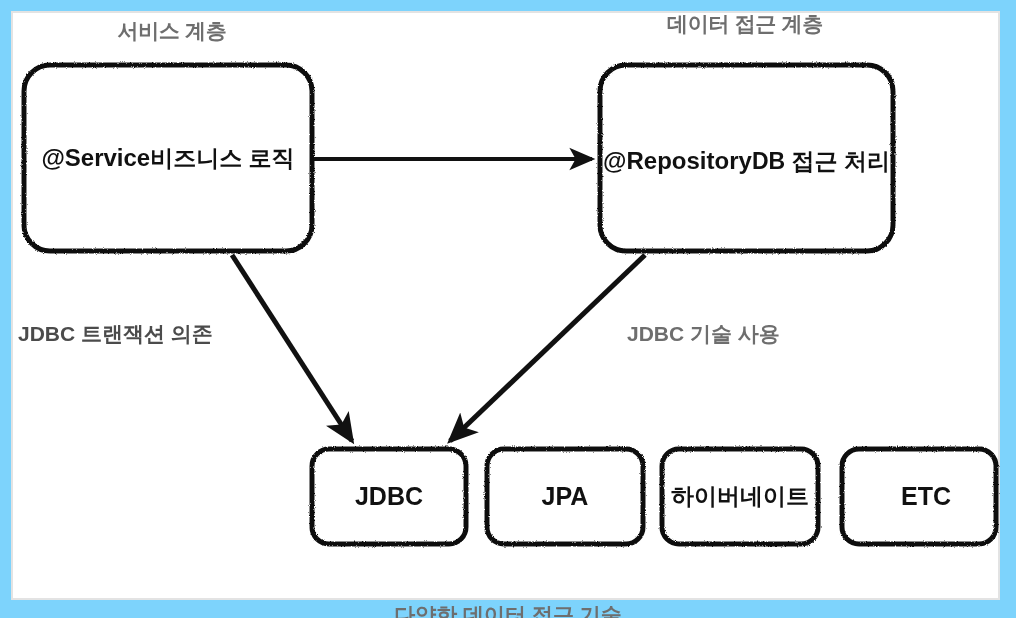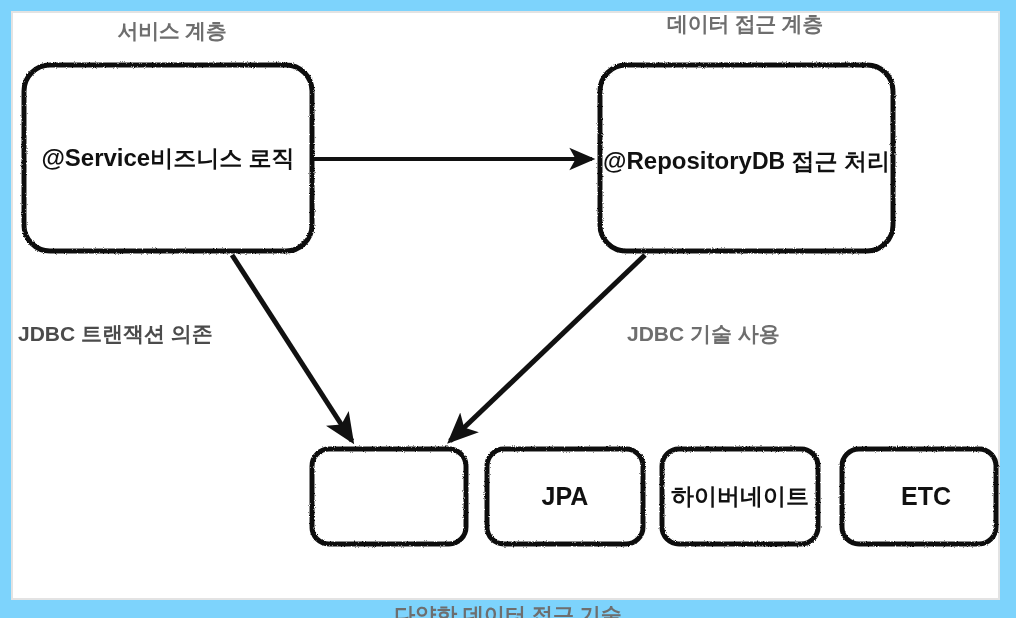--- a/index.html
+++ b/index.html
@@ -170,20 +170,23 @@
 
   <div class="node" id="node-repository">
     <div class="line1">@Repository</div>
     <div class="line2">DB 접근 처리</div>
   </div>
 
   <div class="edge-label" id="edge-label-left">JDBC 트랜잭션 의존</div>
 
   <div class="edge-label" id="edge-label-right">JDBC 기술 사용</div>
 
+  <div class="tech" id="tech-0">
+    <span>JDBC</span>
+  </div>
   <div class="tech" id="tech-1">
     <span>JPA</span>
   </div>
   <div class="tech kr" id="tech-2">
     <span>하이버네이트</span>
   </div>
   <div class="tech" id="tech-3">
     <span>ETC</span>
   </div>
 

